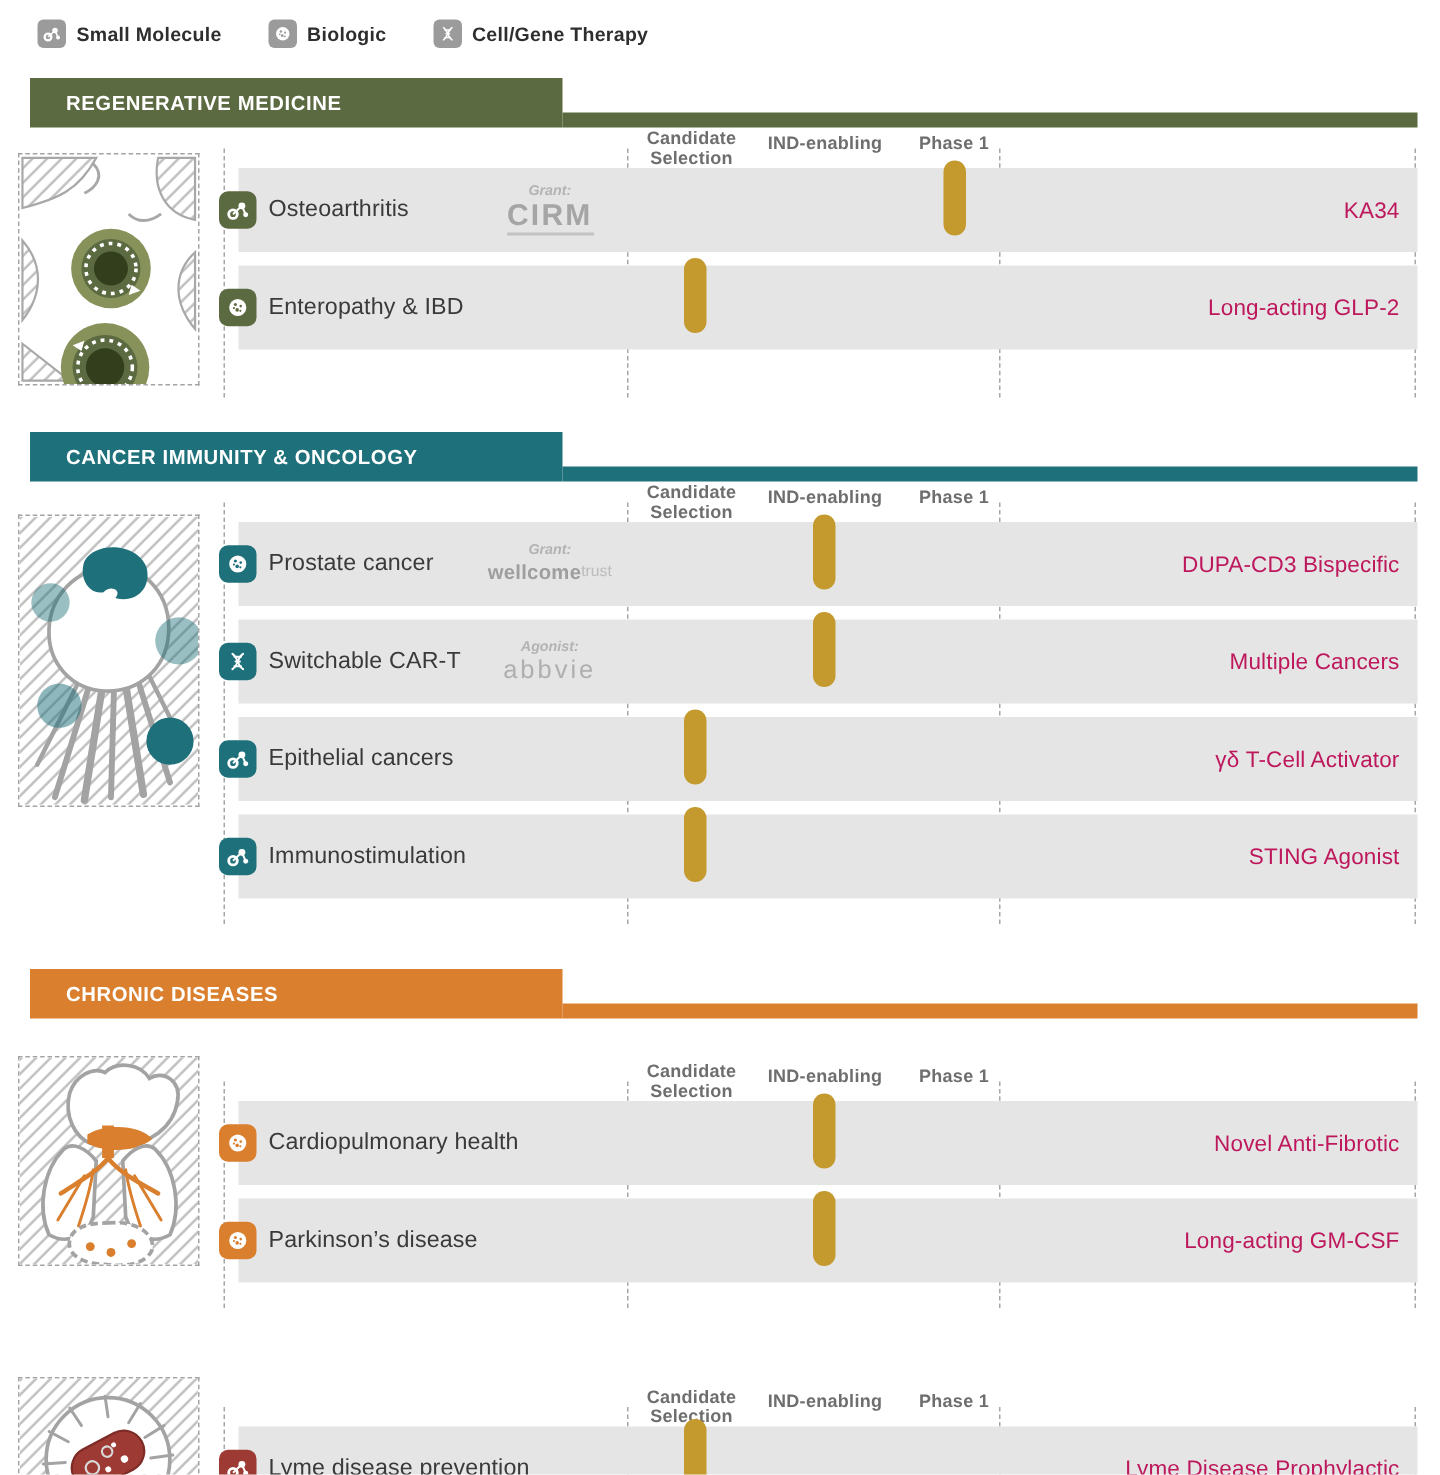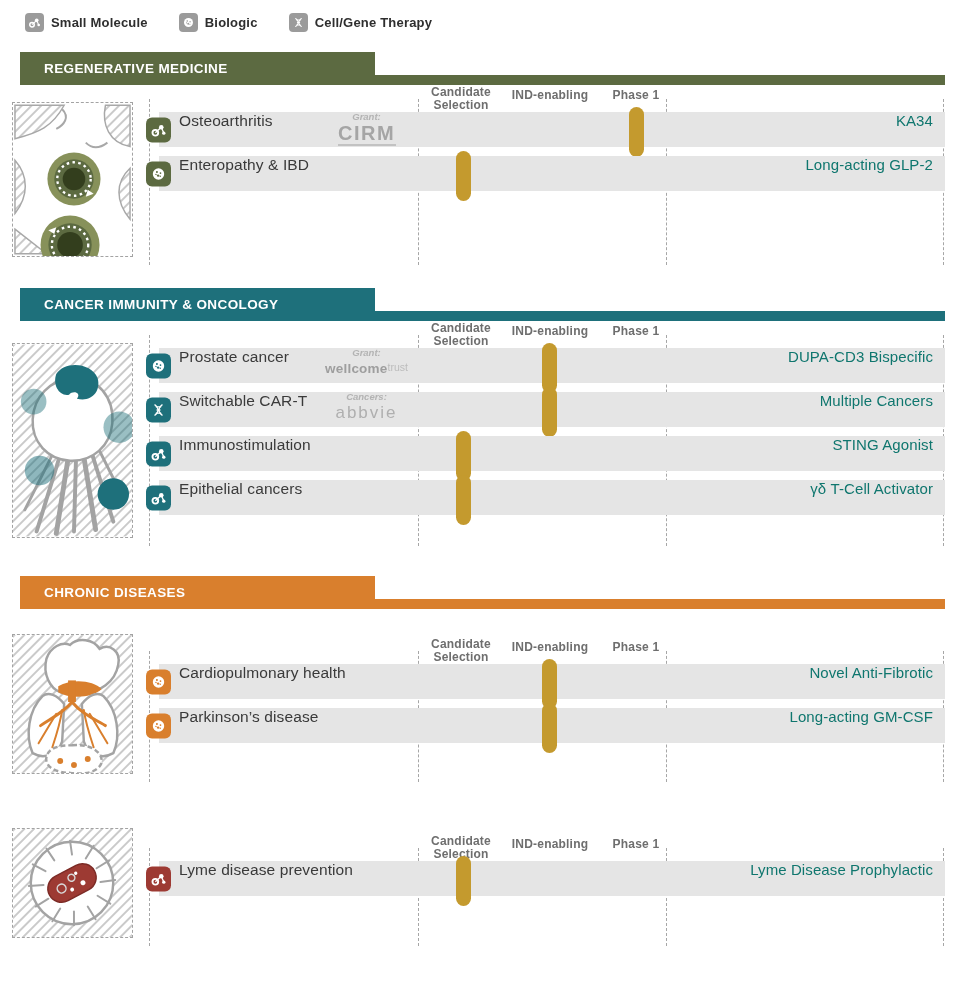--- a/index.html
+++ b/index.html
@@ -51,22 +51,22 @@
   .vl-0{ left:3px; } .vl-1{ left:272px; } .vl-2{ left:520px; } .vl-3{ left:797px; }
 
   .phase-labels { position:absolute; top:0; left:0; right:0; height:27px; }
   .gap-lg .phase-labels { top:28px; }
   .pl { position:absolute; font-size:12px; font-weight:bold; color:#6e6e6e; text-align:center; line-height:1.12; letter-spacing:0.2px; }
   .pl-cs { left:275px; top:1px;  width:80px; }
   .pl-ind{ left:344px; top:4px; width:120px; }
   .pl-p1 { left:455px; top:4px; width:70px; }
 
   .row {
-    position:relative; height:35px; margin:0 0 9px 13px; background:#e5e5e5;
-    display:flex; align-items:flex-start;
+    position:relative; height:56px; margin:0 0 9px 13px; background:#e5e5e5;
+    display:flex; align-items:center;
   }
   .row-icon {
     position:absolute; left:-13px; top:50%; transform:translateY(-50%);
     width:25px; height:25px; border-radius:6px; background:var(--accent); color:var(--accent);
     display:flex; align-items:center; justify-content:center;
   }
   .row-icon svg { width:19px; height:19px; }
   .row-name { margin-left:20px; font-size:15.5px; font-weight:500; color:#3a3a3a; letter-spacing:0.1px; }
 
   .logo { position:absolute; left:160px; width:95px; text-align:center; line-height:1; }
@@ -75,21 +75,21 @@
   .logo-rule { display:block; width:58px; height:2px; background:#c2c2c2; margin:2px auto 0; }
   .logo-wellcome { font-size:13.5px; font-weight:bold; color:#9e9e9e; letter-spacing:0.2px; }
   .logo-trust { font-size:10.5px; font-weight:400; color:#bcbcbc; vertical-align:2px; }
   .logo-abbvie { display:block; font-size:17px; font-weight:400; color:#afafaf; letter-spacing:2px; }
 
   .marker { position:absolute; top:-5px; width:15px; height:50px; border-radius:7.5px; background:#c49a2e; }
   .marker.candidate { left:297px; }
   .marker.ind       { left:383px; }
   .marker.phase1    { left:470px; }
 
-  .row-product { position:absolute; right:12px; font-size:15px; color:#0f766e; letter-spacing:0.1px; }
+  .row-product { position:absolute; right:12px; font-size:15px; color:#be185d; letter-spacing:0.1px; }
 </style>
 </head>
 <body>
 
 <div class="legend">
   <div class="legend-item">
     <span class="lg-icon">
       <svg viewBox="0 0 24 24">
           <circle cx="8" cy="15.5" r="3.6" fill="none" stroke="#fff" stroke-width="2.4"></circle>
           <line x1="8" y1="15.5" x2="15.5" y2="8.5" stroke="#fff" stroke-width="1.7"></line>
@@ -285,53 +285,53 @@
                 <path d="M7.5,5.5 C13,9 11,15 16.5,18.5"></path>
                 <path d="M16.5,5.5 C11,9 13,15 7.5,18.5"></path>
                 <line x1="9.2" y1="8" x2="14.8" y2="8"></line>
                 <line x1="10.2" y1="12" x2="13.8" y2="12"></line>
                 <line x1="9.2" y1="16" x2="14.8" y2="16"></line>
               </g>
             </svg>
         </span>
         <span class="row-name">Switchable CAR-T</span>
         <span class="logo">
-          <span class="logo-label">Cancers:</span>
+          <span class="logo-label">Agonist:</span>
           <span class="logo-abbvie">abbvie</span>
         </span>
         <span class="marker ind" style="background: rgb(196, 154, 46);"></span>
         <span class="row-product">Multiple Cancers</span>
       </div>
       <div class="row">
         <span class="row-icon">
           <svg viewBox="0 0 24 24">
               <circle cx="8" cy="15.5" r="3.6" fill="none" stroke="#fff" stroke-width="2.4"></circle>
               <line x1="8" y1="15.5" x2="15.5" y2="8.5" stroke="#fff" stroke-width="1.7"></line>
               <line x1="15.5" y1="8.5" x2="18.5" y2="15.5" stroke="#fff" stroke-width="1.7"></line>
               <circle cx="15.5" cy="8.5" r="2.9" fill="#fff"></circle>
               <circle cx="18.7" cy="16" r="2.1" fill="#fff"></circle>
             </svg>
         </span>
-        <span class="row-name">Immunostimulation</span>
+        <span class="row-name">Epithelial cancers</span>
         <span class="marker candidate" style="background: rgb(196, 154, 46);"></span>
-        <span class="row-product">STING Agonist</span>
+        <span class="row-product">γδ T-Cell Activator</span>
       </div>
       <div class="row">
         <span class="row-icon">
           <svg viewBox="0 0 24 24">
               <circle cx="8" cy="15.5" r="3.6" fill="none" stroke="#fff" stroke-width="2.4"></circle>
               <line x1="8" y1="15.5" x2="15.5" y2="8.5" stroke="#fff" stroke-width="1.7"></line>
               <line x1="15.5" y1="8.5" x2="18.5" y2="15.5" stroke="#fff" stroke-width="1.7"></line>
               <circle cx="15.5" cy="8.5" r="2.9" fill="#fff"></circle>
               <circle cx="18.7" cy="16" r="2.1" fill="#fff"></circle>
             </svg>
         </span>
-        <span class="row-name">Epithelial cancers</span>
+        <span class="row-name">Immunostimulation</span>
         <span class="marker candidate" style="background: rgb(196, 154, 46);"></span>
-        <span class="row-product">γδ T-Cell Activator</span>
+        <span class="row-product">STING Agonist</span>
       </div>
     </div>
   </div>
 </div>
 
 <div class="section mt-s3" style="--accent: #d97f2d;">
   <div class="sec-header">
     <span class="thick"></span>
     <span class="tail"></span>
     <div class="sec-title">CHRONIC DISEASES</div>

